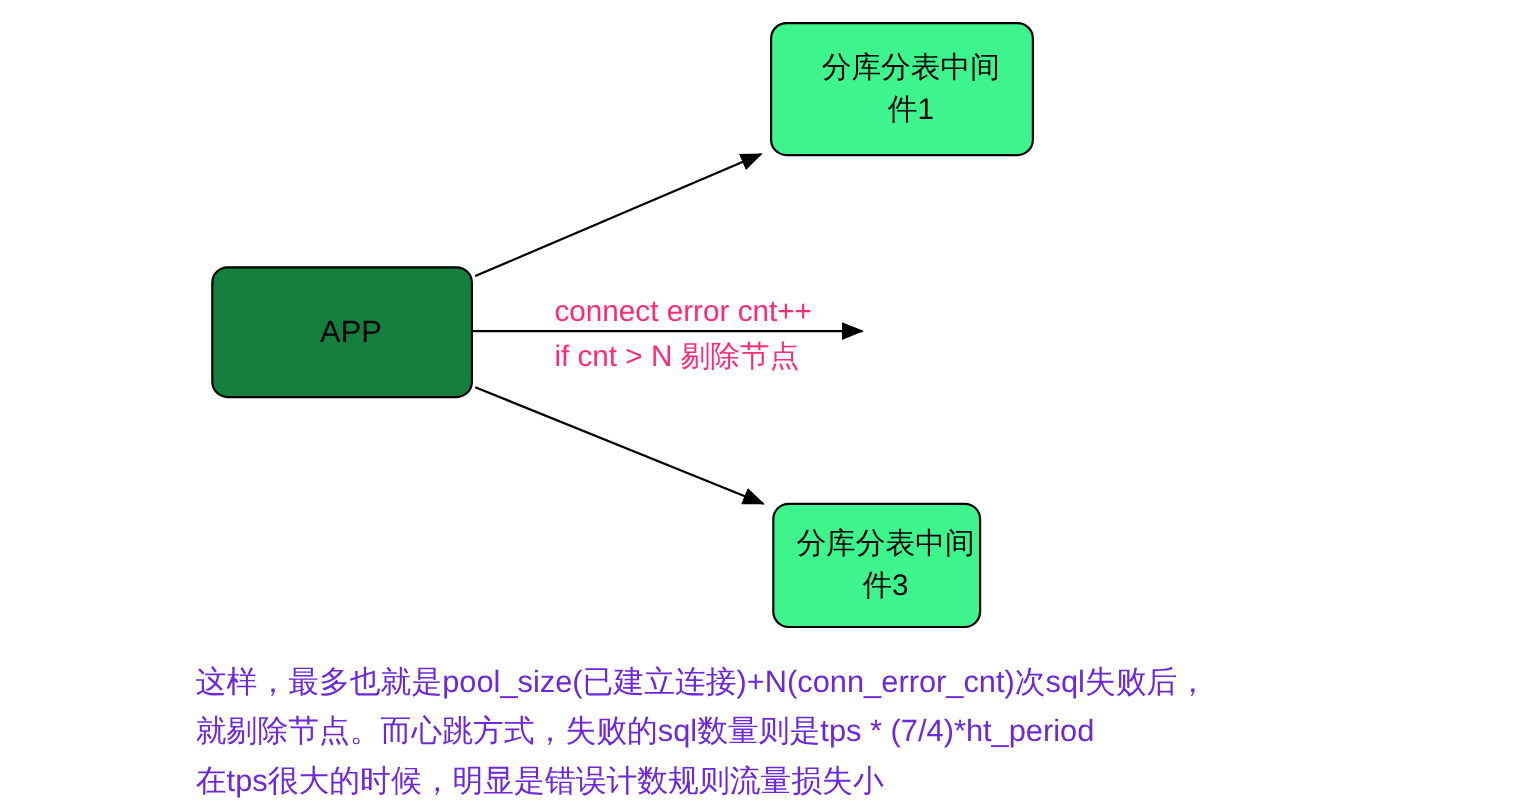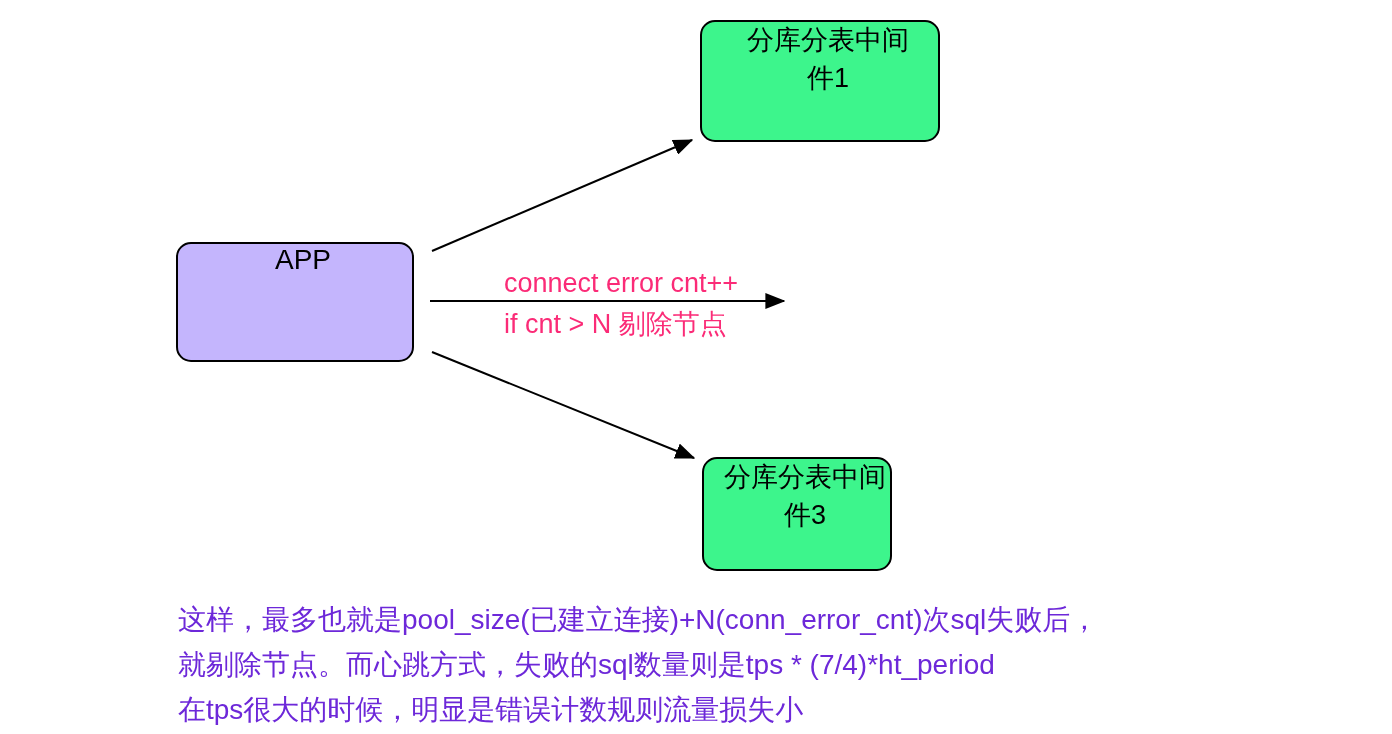--- a/index.html
+++ b/index.html
@@ -22,31 +22,32 @@
     width: 1392px;
     height: 734px;
     pointer-events: none;
   }
   .node {
     position: absolute;
     box-sizing: border-box;
     border: 2.5px solid #000000;
     border-radius: 15px;
     display: flex;
+    align-items: center;
     justify-content: center;
     text-align: center;
     color: #000000;
     padding-left: 16px;
   }
   .node-app {
-    left: 176px;
+    left: 192px;
     top: 242px;
     width: 238px;
     height: 120px;
-    background: #c4b5fd;
+    background: #15803d;
     font-size: 28px;
   }
   .node-mw {
     background: #3DF58C;
     font-size: 27px;
     line-height: 1.4;
   }
   .node-mw .node-label {
     display: inline-block;
     width: 182px;

